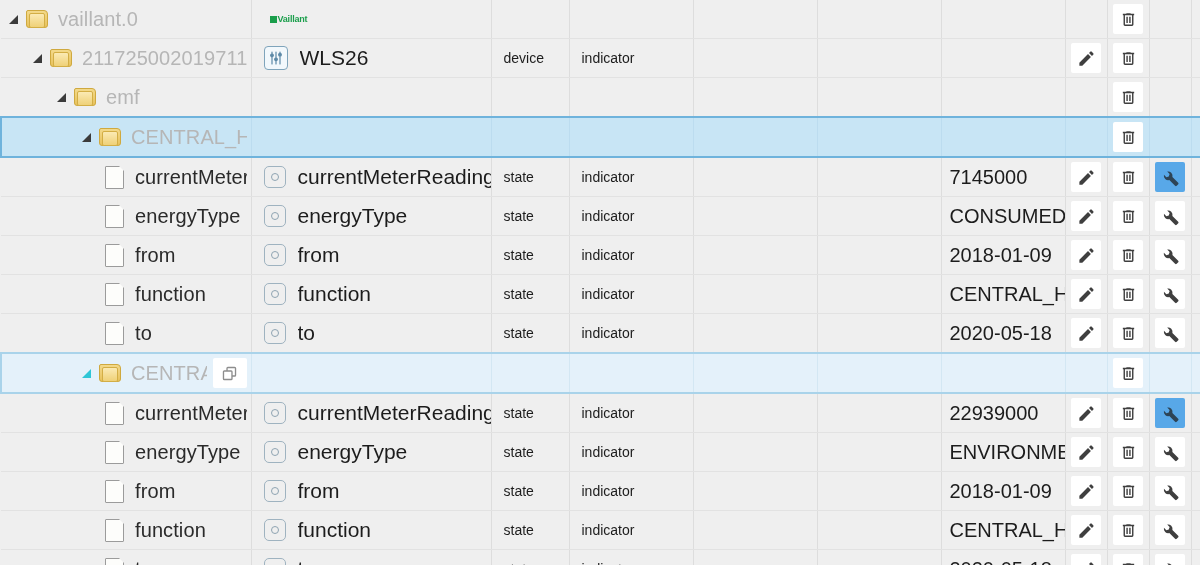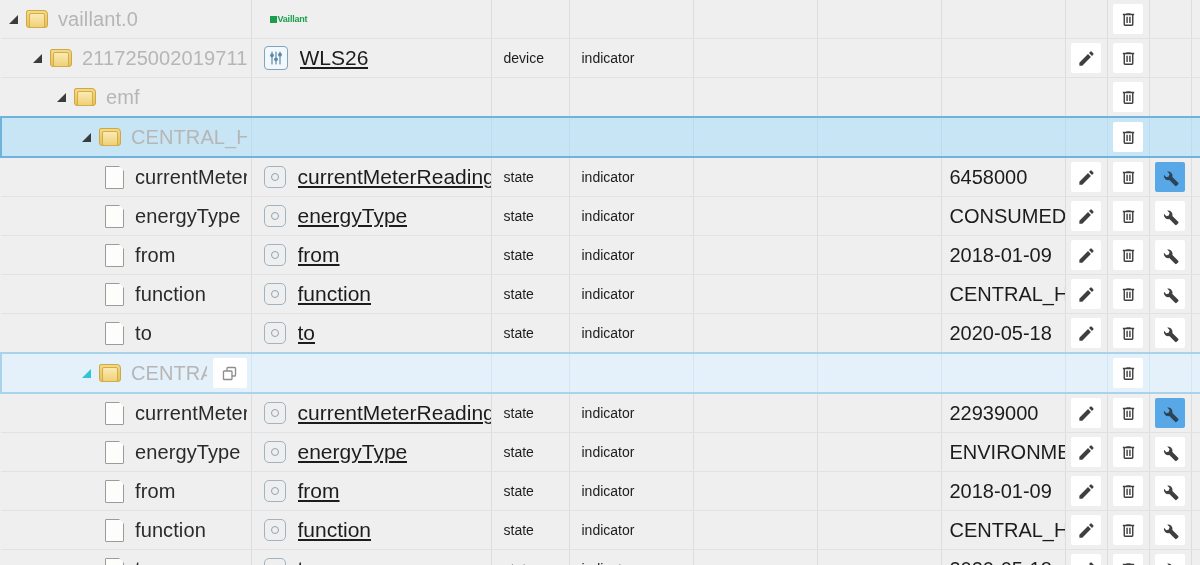--- a/index.html
+++ b/index.html
@@ -97,21 +97,21 @@
     width:22px;height:22px;flex:0 0 auto;margin-right:12px;
     border:1.5px solid #9fb3c0;border-radius:5px;box-sizing:border-box;
     display:flex;align-items:center;justify-content:center;background:transparent;
   }
   .stateicon i{display:block;width:8px;height:8px;border:1.5px solid #8fa4b2;border-radius:50%;box-sizing:border-box;}
   .devicon{
     width:24px;height:24px;flex:0 0 auto;margin-right:12px;
     border:1.5px solid #7fa4bb;border-radius:4px;box-sizing:border-box;
     display:flex;align-items:center;justify-content:center;background:#f2f8fc;
   }
-  .tlabel{font-size:21px;color:#1c1c1c;overflow:hidden;white-space:nowrap;text-decoration:underline;}
+  .tlabel{font-size:21px;color:#1c1c1c;overflow:hidden;white-space:nowrap;}
   .vaillant{
     display:inline-flex;align-items:center;margin-left:6px;
     font-size:9px;font-weight:bold;color:#1a9e4b;letter-spacing:-0.2px;
     font-family:"Liberation Sans",sans-serif;
   }
   .vaillant .vsq{display:inline-block;width:7px;height:7px;background:#1a9e4b;margin-right:1px;}
 
   
   .txt{padding-left:12px;font-size:14px;color:#1c1c1c;overflow:hidden;white-space:nowrap;}
   .val{padding-left:8px;font-size:20px;color:#1c1c1c;overflow:hidden;white-space:nowrap;}
@@ -379,21 +379,21 @@
         <td>
           <div class="txt">indicator</div>
         </td>
         <td>
           <div class="txt"></div>
         </td>
         <td>
           <div class="txt"></div>
         </td>
         <td>
-          <div class="val">6458000</div>
+          <div class="val">7145000</div>
         </td>
         <td>
           <div class="act">
             <span class="btn">
               <svg width="19" height="19" viewBox="0 0 24 24" fill="#3f3f3f">
                 <path d="M3 17.3V21h3.7L17.6 10.1l-3.7-3.7L3 17.3zM20.7 7c.4-.4.4-1 0-1.4l-2.3-2.3c-.4-.4-1-.4-1.4 0l-1.8 1.8 3.7 3.7L20.7 7z"></path>
               </svg>
             </span>
           </div>
         </td>

